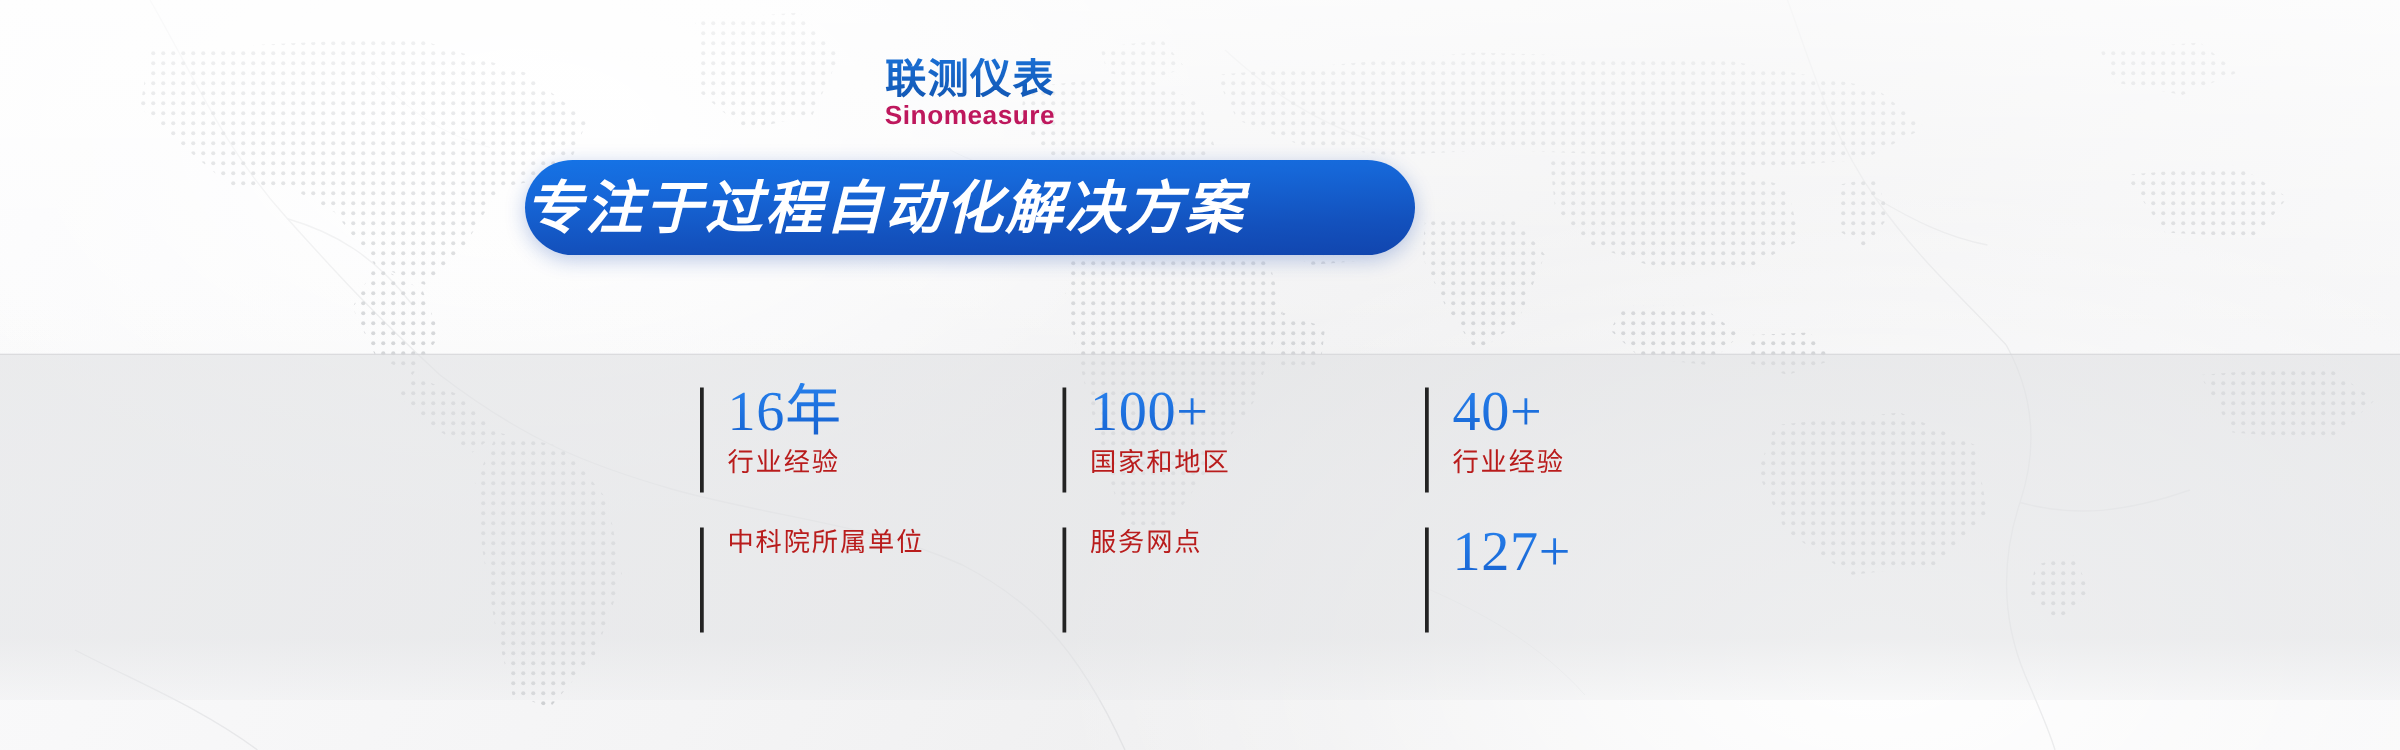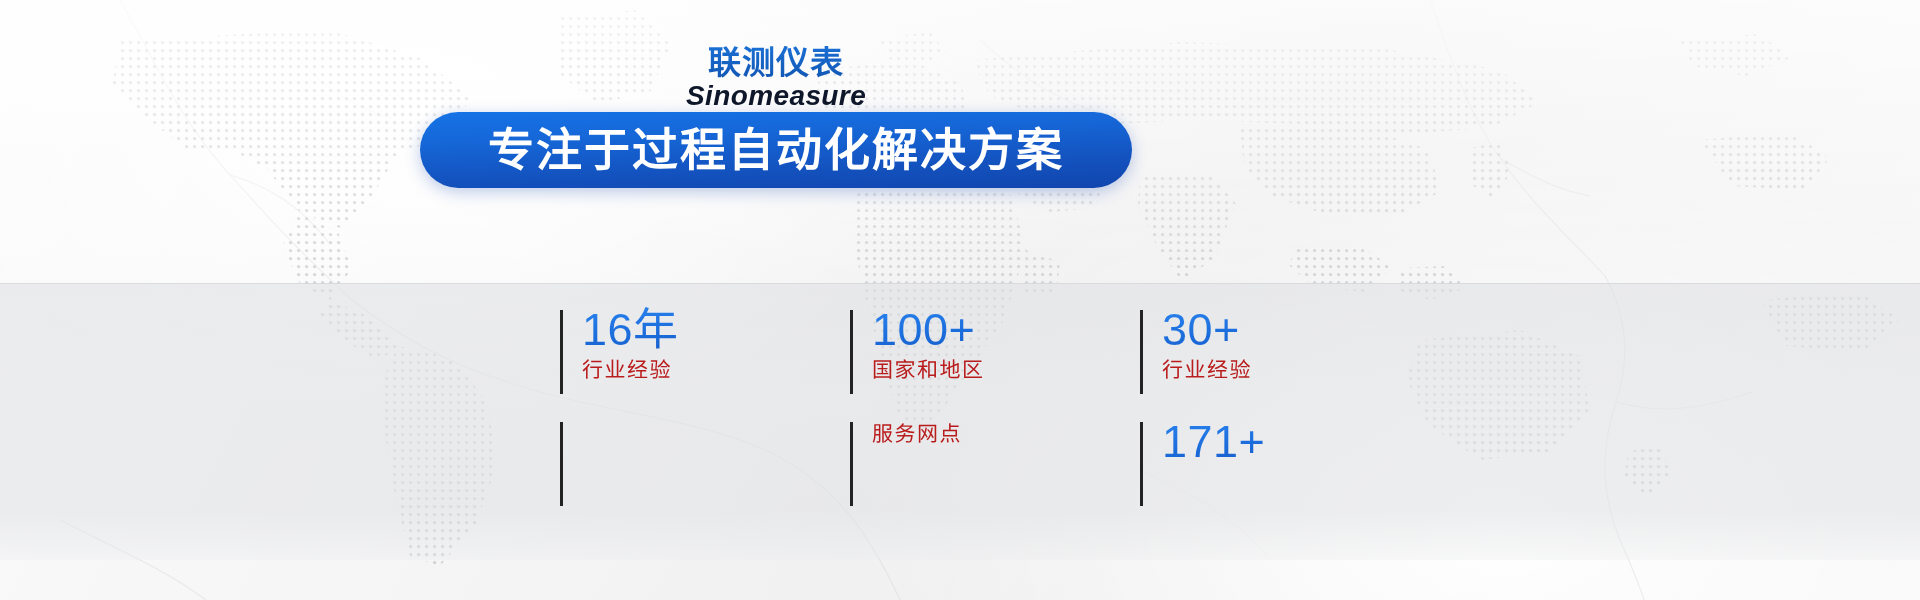--- a/index.html
+++ b/index.html
@@ -104,42 +104,41 @@
     color: #1565c8;
     background: linear-gradient(180deg, #1a6fd4 0%, #1257b4 100%);
     -webkit-background-clip: text;
     background-clip: text;
     -webkit-text-fill-color: transparent;
     white-space: nowrap;
   }
   .logo-en {
     margin-top: 3px;
     font-family: "Liberation Sans", sans-serif;
-    font-size: 28px;
+    font-size: 21px;
     font-weight: 700;
-    font-style: italic;
     letter-spacing: .4px;
-    color: #0f172a;
+    color: #be185d;
     white-space: nowrap;
   }
 
   
   .headline-pill {
     position: absolute;
     left: 50%;
-    top: 112px;
+    top: 128px;
     transform: translateX(-50%);
     width: 712px;
     height: 76px;
     border-radius: 38px;
     background: linear-gradient(178deg, #1573e6 0%, #1667d8 30%, #1351bd 72%, #1145ae 100%);
     box-shadow: 0 4px 16px rgba(17,70,175,.28);
     display: flex;
     align-items: center;
-    justify-content: center;
+    font-style: italic;
   }
   .headline-text {
     font-family: "DejaVu Sans", "Liberation Sans", sans-serif;
     font-size: 46px;
     font-weight: 700;
     color: #ffffff;
     letter-spacing: 2px;
     white-space: nowrap;
     line-height: 1;
   }
@@ -163,21 +162,21 @@
   }
   .stat-rule {
     position: absolute;
     left: 0;
     top: 4px;
     width: 3px;
     height: 84px;
     background: #232323;
   }
   .stat-value {
-    font-family: Liberation Sans, sans-serif;
+    font-family: Liberation Serif, serif;
     font-size: 45px;
     font-weight: 400;
     line-height: 1.06;
     letter-spacing: .5px;
     color: #1668d8;
     background: linear-gradient(175deg, #2a84ef 0%, #1b6ddb 46%, #1450bd 100%);
     -webkit-background-clip: text;
     background-clip: text;
     -webkit-text-fill-color: transparent;
     white-space: nowrap;
@@ -298,34 +297,35 @@
       </div>
 
       <div class="stat">
         <span class="stat-rule"></span>
         <div class="stat-value">100+</div>
         <div class="stat-label">国家和地区</div>
       </div>
 
       <div class="stat">
         <span class="stat-rule"></span>
-        <div class="stat-value">30+</div>
+        <div class="stat-value">40+</div>
         <div class="stat-label">行业经验</div>
       </div>
 
       <div class="stat">
         <span class="stat-rule"></span>
+        <div class="stat-label">中科院所属单位</div>
       </div>
 
       <div class="stat">
         <span class="stat-rule"></span>
         <div class="stat-label">服务网点</div>
       </div>
 
       <div class="stat">
         <span class="stat-rule"></span>
-        <div class="stat-value">171+</div>
+        <div class="stat-value">127+</div>
       </div>
 
     </div>
 
   </div>
 </div>
 
 </body></html>

